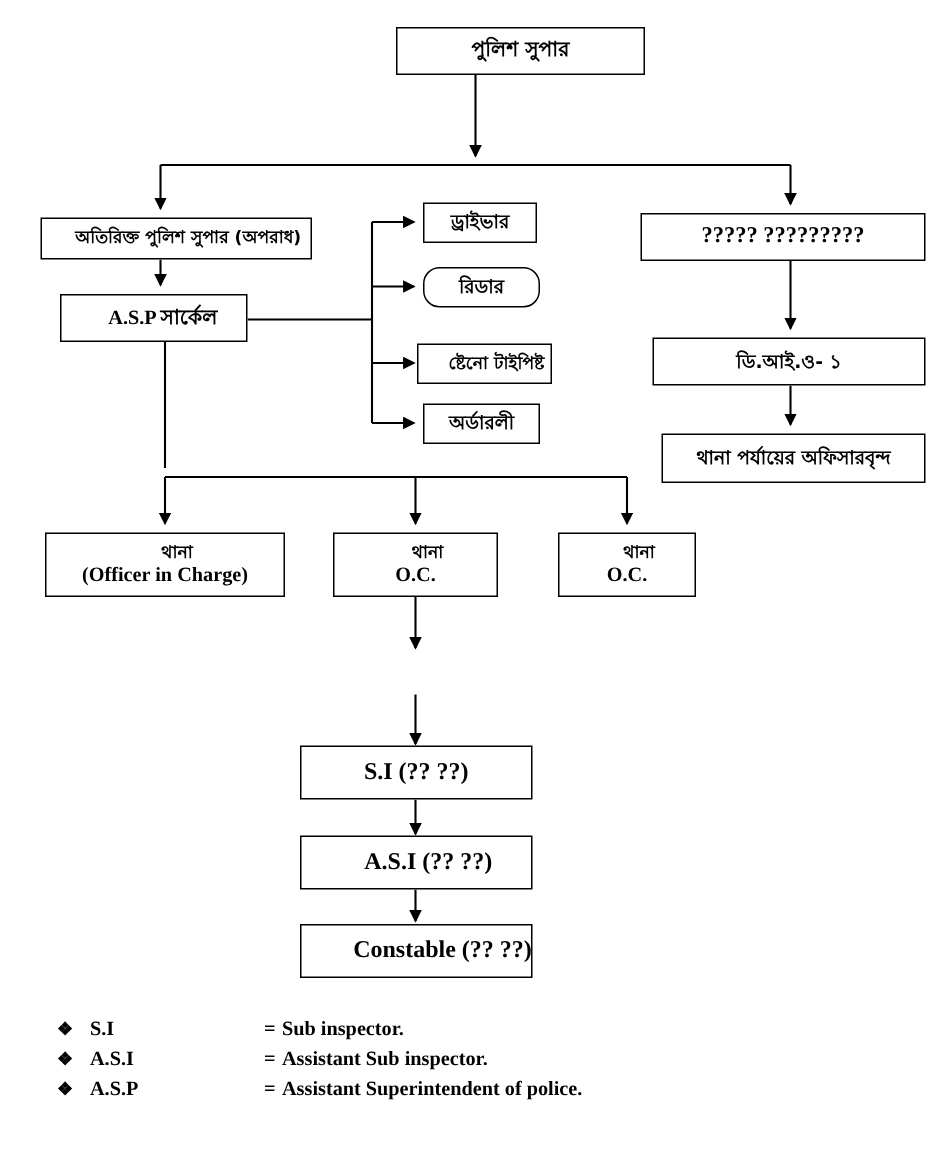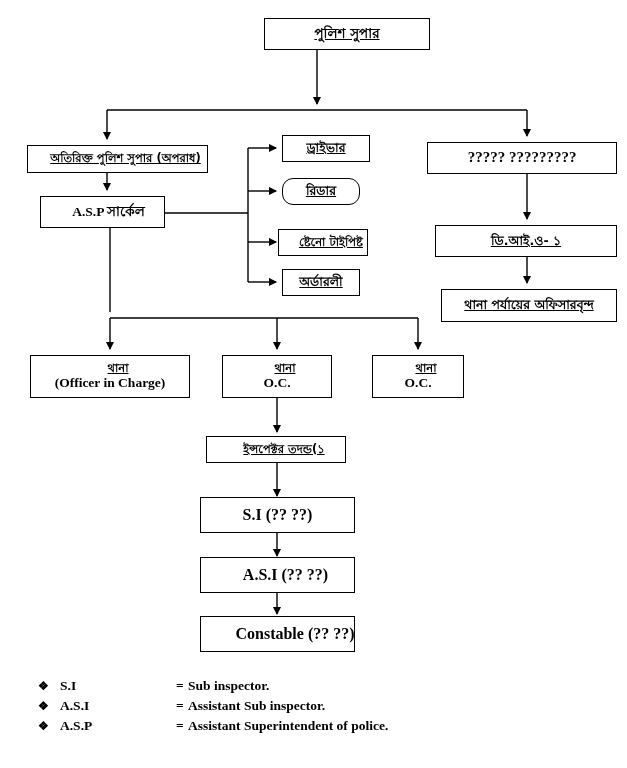--- a/index.html
+++ b/index.html
@@ -36,21 +36,20 @@
     color: #000000;
     line-height: 1.18;
   }
   .node .ln {
     display: block;
     white-space: nowrap;
   }
   .bn {
     font-family: "DejaVu Sans", "Liberation Sans", sans-serif;
     font-weight: 600;
-    text-decoration: underline;
   }
   .en {
     font-family: "Liberation Serif", "DejaVu Serif", serif;
     font-weight: bold;
   }
   .sz13 { font-size: 12.5px; }
   .sz12 { font-size: 11.5px; margin-left: 16px; }
   .sz14 { font-size: 13.5px; }
   .sz15 { font-size: 15px; }
   .sz16 { font-size: 16px; }
@@ -141,21 +140,21 @@
   </div>
 
   <div class="node" style="left:27px; top:145px; width:181px; height:28px;">
     <span class="ln bn sz12">অতিরিক্ত পুলিশ সুপার (অপরাধ)</span>
   </div>
 
   <div class="node" style="left:40px; top:196px; width:125px; height:32px;padding-left:12px;">
     <span class="ln en sz14">A.S.P সার্কেল</span>
   </div>
 
-  <div class="node" style="left:282px; top:135px; width:88px; height:27px;">
+  <div class="node" style="left:282px; top:135px; width:76px; height:27px;">
     <span class="ln bn sz13">ড্রাইভার</span>
   </div>
 
   <div class="node" style="left:282px; top:178px; width:78px; height:27px;border-radius:11px;">
     <span class="ln bn sz13">রিডার</span>
   </div>
 
   <div class="node" style="left:278px; top:229px; width:90px; height:27px;">
     <span class="ln bn sz12">ষ্টেনো টাইপিষ্ট</span>
   </div>
@@ -184,23 +183,20 @@
   <div class="node" style="left:222px; top:355px; width:110px; height:43px;">
     <span class="ln bn sz12">থানা</span>
     <span class="ln en sz14">O.C.</span>
   </div>
 
   <div class="node" style="left:372px; top:355px; width:92px; height:43px;">
     <span class="ln bn sz12">থানা</span>
     <span class="ln en sz14">O.C.</span>
   </div>
 
-  <div class="node" style="left:206px; top:436px; width:140px; height:27px;">
-    <span class="ln bn sz12">ইন্সপেক্টর তদন্ড(১</span>
-  </div>
 
   <div class="node" style="left:200px; top:497px; width:155px; height:36px;">
     <span class="ln en sz16">S.I (?? ??)</span>
   </div>
 
   <div class="node" style="left:200px; top:557px; width:155px; height:36px;padding-left:16px;">
     <span class="ln en sz16">A.S.I (?? ??)</span>
   </div>
 
   <div class="node" style="left:200px; top:616px; width:155px; height:36px;padding-left:35px;">

